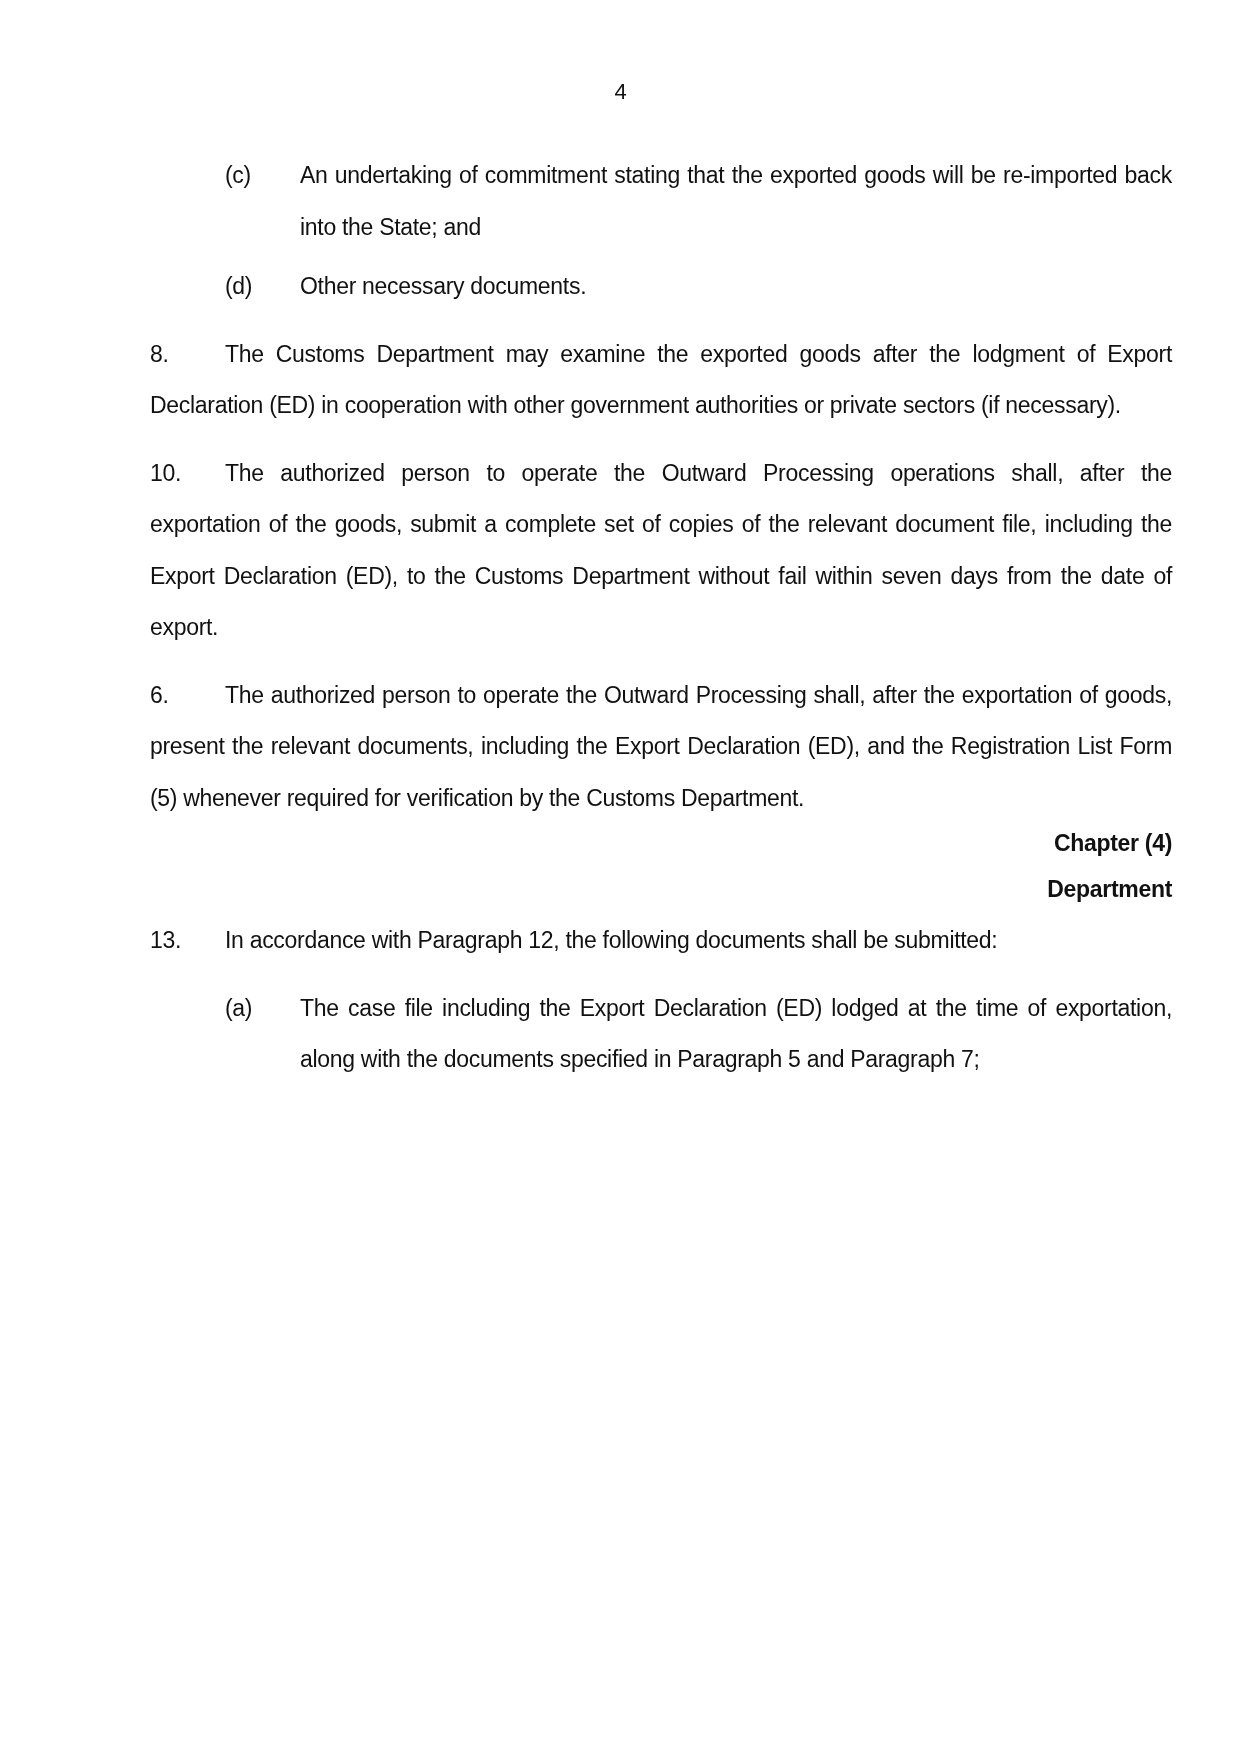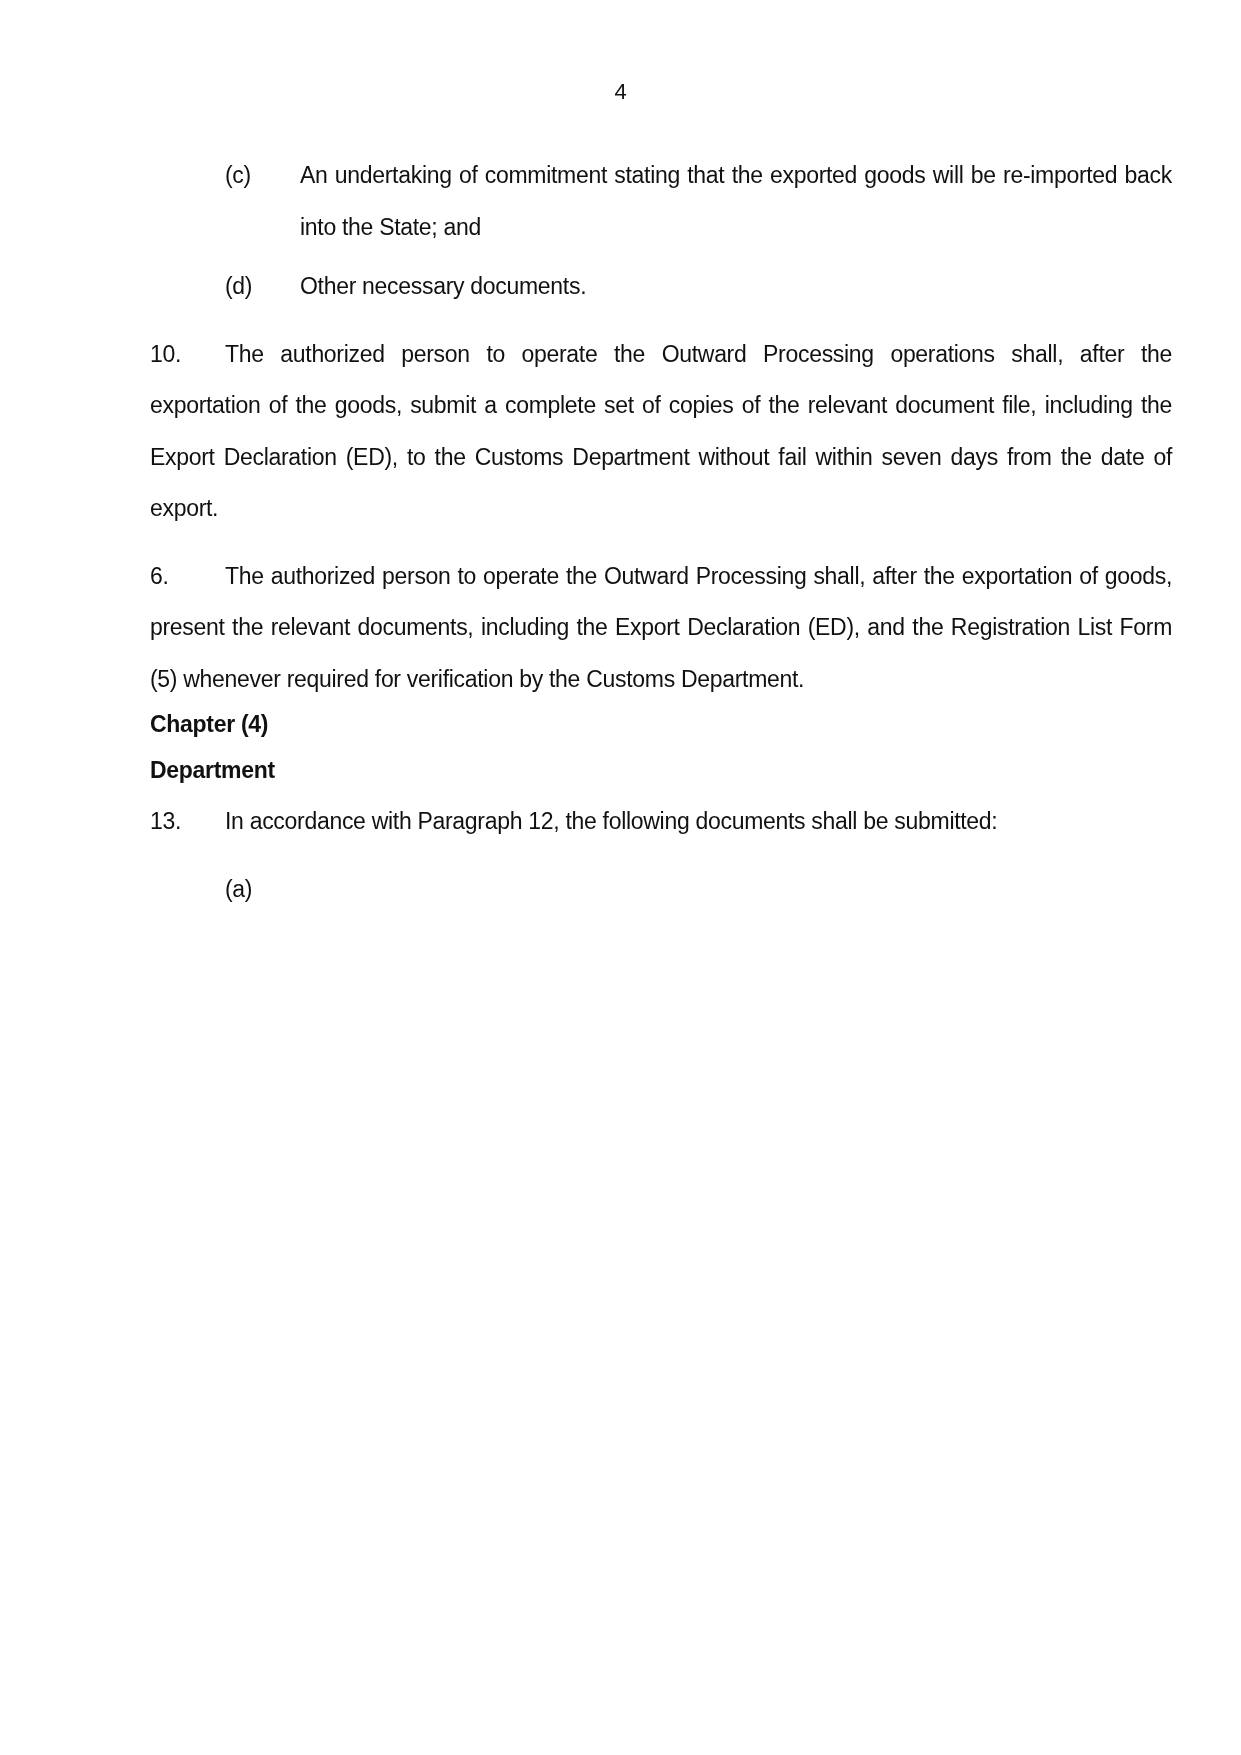--- a/index.html
+++ b/index.html
@@ -55,21 +55,21 @@
       line-height: 51.5px;
       text-align: justify;
       margin: 0 0 16px 0;
     }
     .sub .label {
       position: absolute;
       left: 75px;
       top: 0;
     }
     .heading {
-      text-align: left;
+      text-align: right;
       font-weight: bold;
       line-height: 51.5px;
       margin: 0;
     }
     .heading-block {
       margin-top: -6px;
       margin-bottom: 0px;
     }
     .gap-small { margin-bottom: 8px; }
   </style>
@@ -85,20 +85,23 @@
     <div class="sub gap-small">
       <span class="label">(c)</span>
       <span>An undertaking of commitment stating that the exported goods will be re-imported back into the State; and</span>
     </div>
 
     <div class="sub">
       <span class="label">(d)</span>
       <span>Other necessary documents.</span>
     </div>
 
+    <p class="para">
+      <span class="num">8.</span><span>The Customs Department may examine the exported goods after the lodgment of Export Declaration (ED) in cooperation with other government authorities or private sectors (if necessary).</span>
+    </p>
 
 
     <p class="para">
       <span class="num">10.</span><span>The authorized person to operate the Outward Processing operations shall, after the exportation of the goods, submit a complete set of copies of the relevant document file, including the Export Declaration (ED), to the Customs Department without fail within seven days from the date of export.</span>
     </p>
 
     <p class="para" style="margin-bottom:0;">
       <span class="num">6.</span><span>The authorized person to operate the Outward Processing shall, after the exportation of goods, present the relevant documents, including the Export Declaration (ED), and the Registration List Form (5) whenever required for verification by the Customs Department.</span>
     </p>
 
@@ -107,16 +110,17 @@
       <p class="heading" style="margin-top:-6px;">Department</p>
     </div>
 
 
     <p class="para">
       <span class="num">13.</span><span>In accordance with Paragraph 12, the following documents shall be submitted:</span>
     </p>
 
     <div class="sub">
       <span class="label">(a)</span>
+      <span>The case file including the Export Declaration (ED) lodged at the time of exportation, along with the documents specified in Paragraph 5 and Paragraph 7;</span>
     </div>
 
   </div>
 </div>
 
 </body></html>

